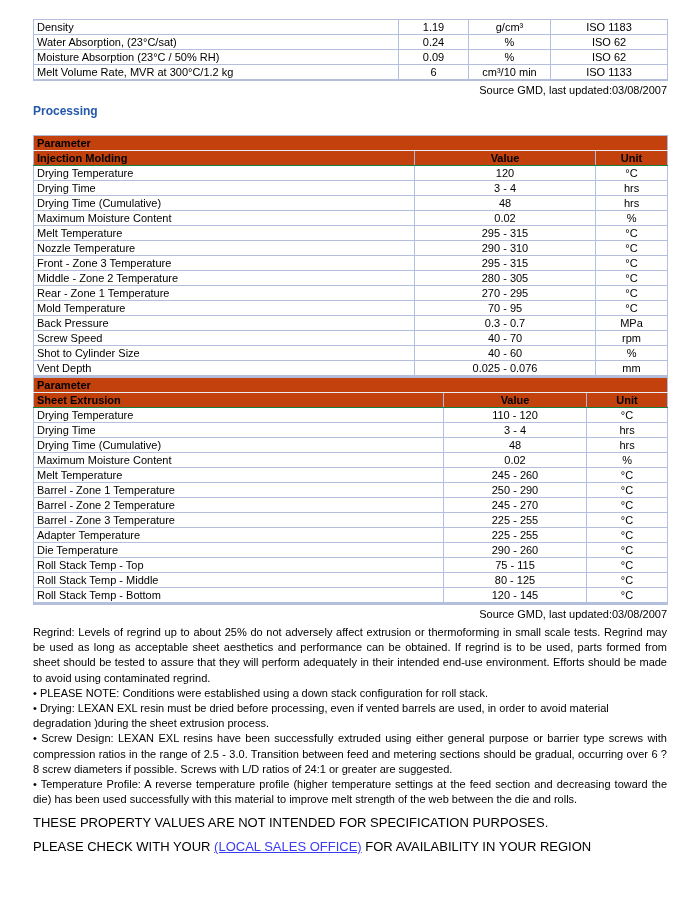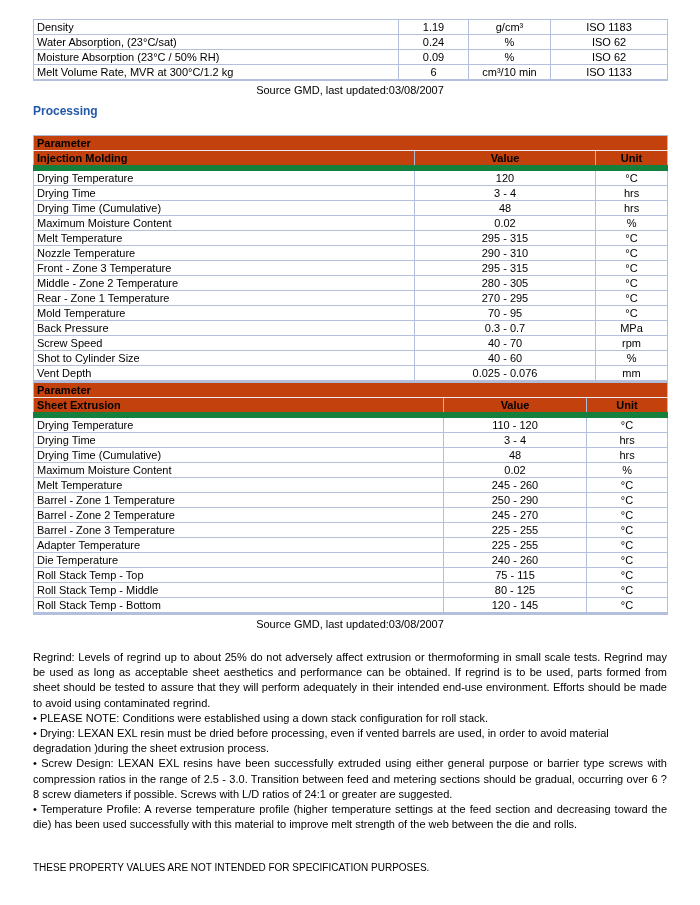--- a/index.html
+++ b/index.html
@@ -25,37 +25,37 @@
   table.tbl td.ctr{text-align:center;}
   table.tbl-top{border-bottom:2px solid #b4bfdd;}
   table.tbl-procA{border-bottom:2px solid #b4bfdd;margin-top:0;}
   table.tbl-procB{border-top:none;border-bottom:3px solid #b4bfdd;}
   tr.hdr td{
     background:#c2410c;font-weight:bold;
     border-left:1px solid #aebad8;border-right:1px solid #aebad8;
     border-top:1px solid #aebad8;border-bottom:1px solid #aebad8;
   }
   tr.hdr-group td{border-bottom:1px solid #e9edf6;}
-  tr.hdr-sub td{border-bottom:6px solid #15803d;}
+  tr.hdr-sub td{border-bottom:1px solid #15803d;}
 
   
   .source{
-    width:634px;text-align:center;font-size:11px;line-height:13px;
+    width:634px;text-align:right;font-size:11px;line-height:13px;
     margin:3px 0 0 0;
   }
   .section-heading{
     color:#2458a8;font-size:12px;font-weight:bold;
     margin:7px 0 17px 0;line-height:14px;
   }
-  .notes{margin-top:19px;}
+  .notes{margin-top:4px;}
   .para{
     font-size:11px;line-height:15.2px;text-align:justify;
     white-space:pre-wrap;margin:0;
   }
-  .caps-line{font-size:10px;line-height:15.2px;margin-top:28px;}
+  .caps-line{font-size:13px;line-height:15.2px;margin-top:8px;}
   a.link{color:#3b3bf2;text-decoration:underline;cursor:pointer;}
 </style>
 </head>
 <body>
 
 <div class="page">
 
   <table class="tbl tbl-top">
     <colgroup>
         <col style="width:365px">
@@ -238,21 +238,21 @@
         <td class="ctr">225 - 255</td>
         <td class="ctr">°C</td>
       </tr>
       <tr>
         <td>Adapter Temperature</td>
         <td class="ctr">225 - 255</td>
         <td class="ctr">°C</td>
       </tr>
       <tr>
         <td>Die Temperature</td>
-        <td class="ctr">240 - 260</td>
+        <td class="ctr">290 - 260</td>
         <td class="ctr">°C</td>
       </tr>
       <tr>
         <td>Roll Stack Temp - Top</td>
         <td class="ctr">75 - 115</td>
         <td class="ctr">°C</td>
       </tr>
       <tr>
         <td>Roll Stack Temp - Middle</td>
         <td class="ctr">80 - 125</td>

